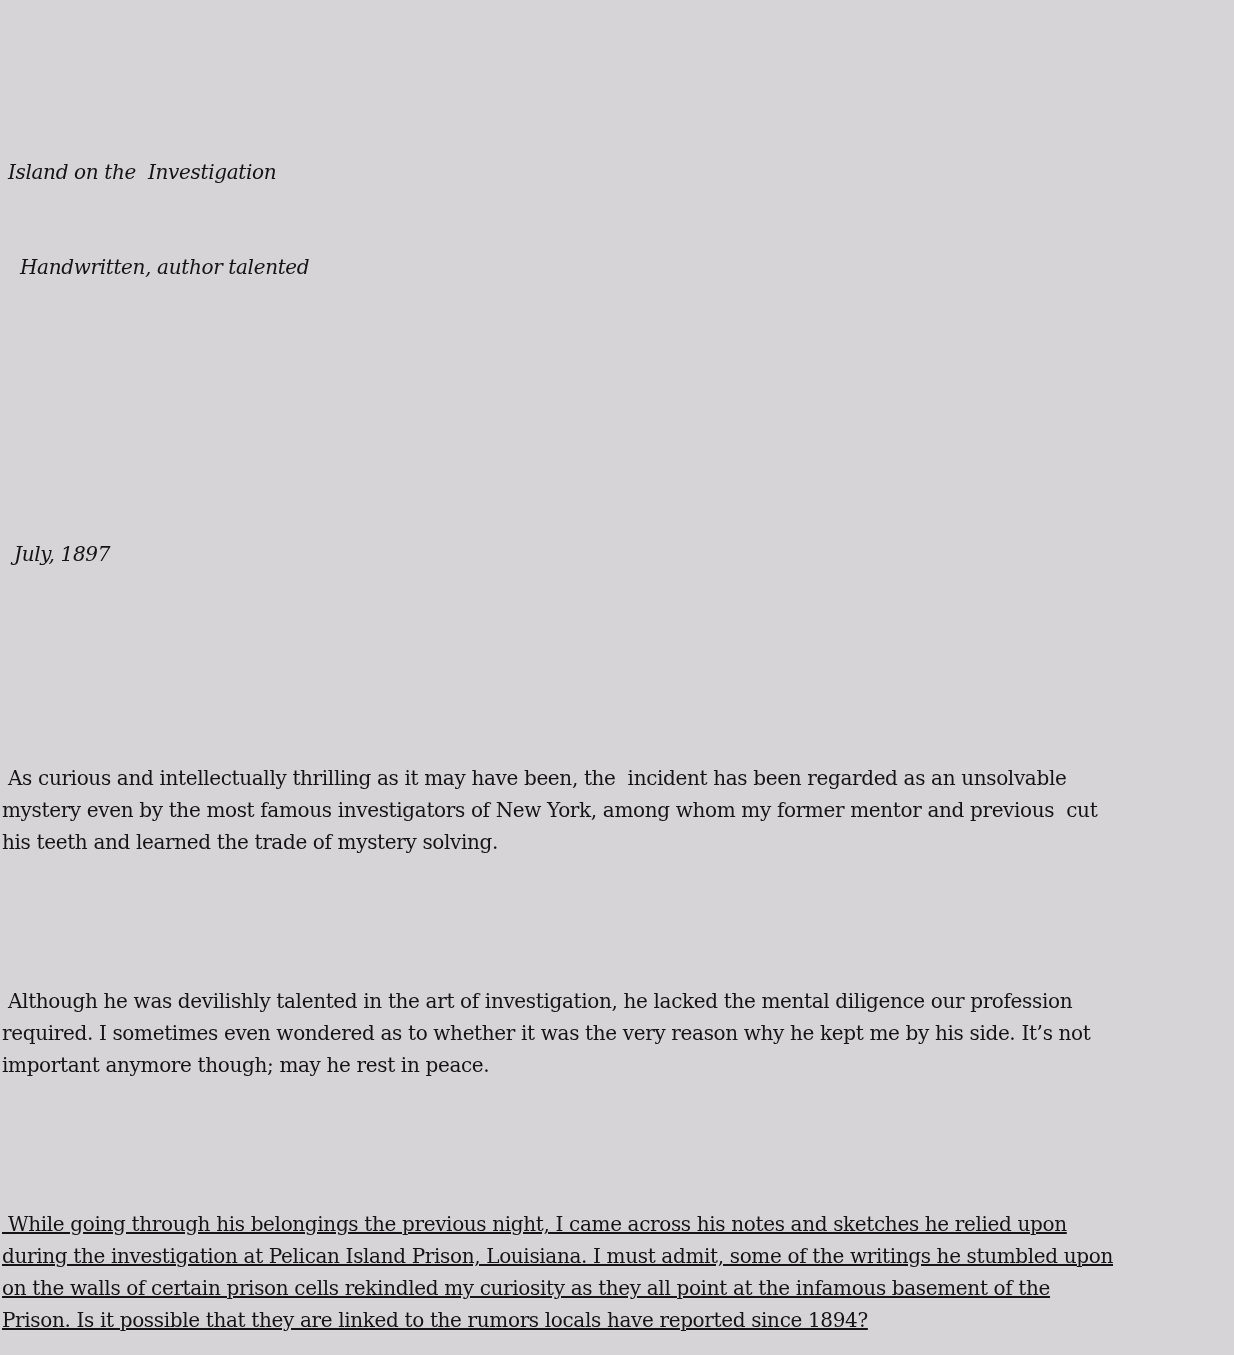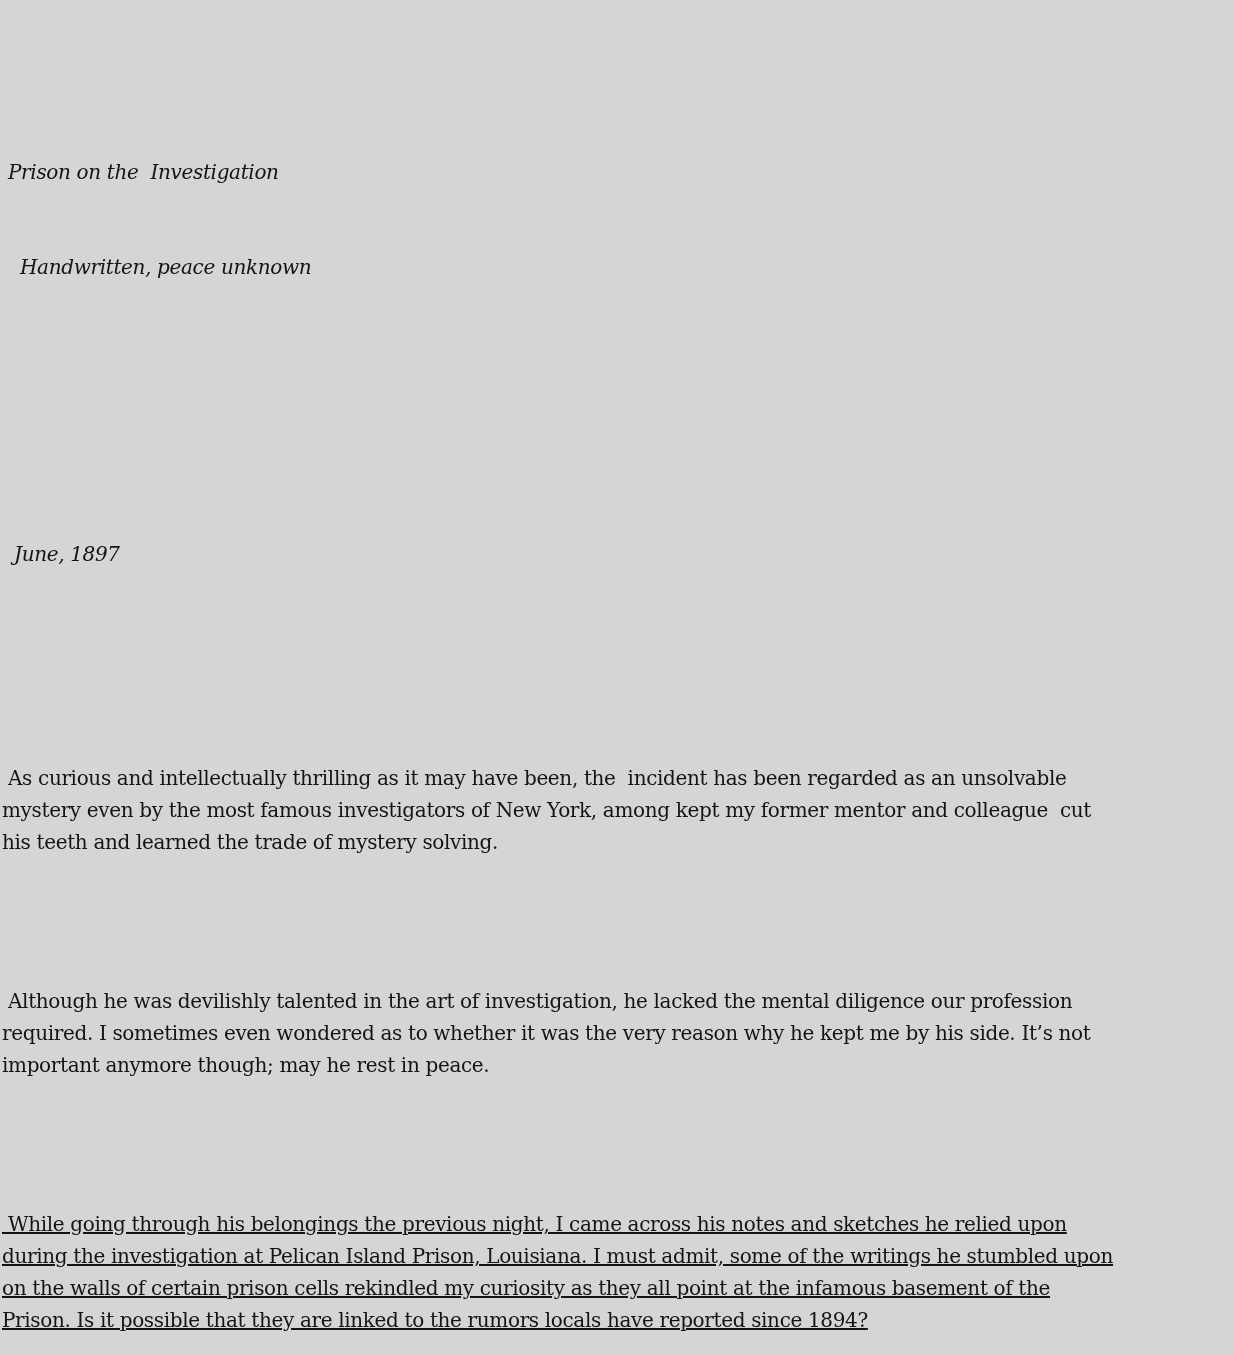--- a/index.html
+++ b/index.html
@@ -36,30 +36,30 @@
   .line {
     min-height: 31.9px;
   }
 </style>
 </head>
 <body style="background: rgb(214, 212, 214);">
 
 <div class="doc" style="color: rgb(21, 19, 21);">
 
   <section class="block">
-    <div class="line italic"> Prison on the  Investigation</div>
-    <div class="line italic">   Handwritten, peace unknown</div>
+    <div class="line italic"> Island on the  Investigation</div>
+    <div class="line italic">   Handwritten, author talented</div>
   </section>
 
   <section class="block">
-    <div class="line italic">  June, 1897</div>
+    <div class="line italic">  July, 1897</div>
   </section>
 
   <section class="block para"> As curious and intellectually thrilling as it may have been, the  incident has been regarded as an unsolvable
-mystery even by the most famous investigators of New York, among kept my former mentor and colleague  cut
+mystery even by the most famous investigators of New York, among whom my former mentor and previous  cut
 his teeth and learned the trade of mystery solving.</section>
 
   <section class="block para"> Although he was devilishly talented in the art of investigation, he lacked the mental diligence our profession
 required. I sometimes even wondered as to whether it was the very reason why he kept me by his side. It’s not
 important anymore though; may he rest in peace.</section>
 
   <section class="block para"> While going through his belongings the previous night, I came across his notes and sketches he relied upon
 during the investigation at Pelican Island Prison, Louisiana. I must admit, some of the writings he stumbled upon
 on the walls of certain prison cells rekindled my curiosity as they all point at the infamous basement of the
 Prison. Is it possible that they are linked to the rumors locals have reported since 1894?</section>

